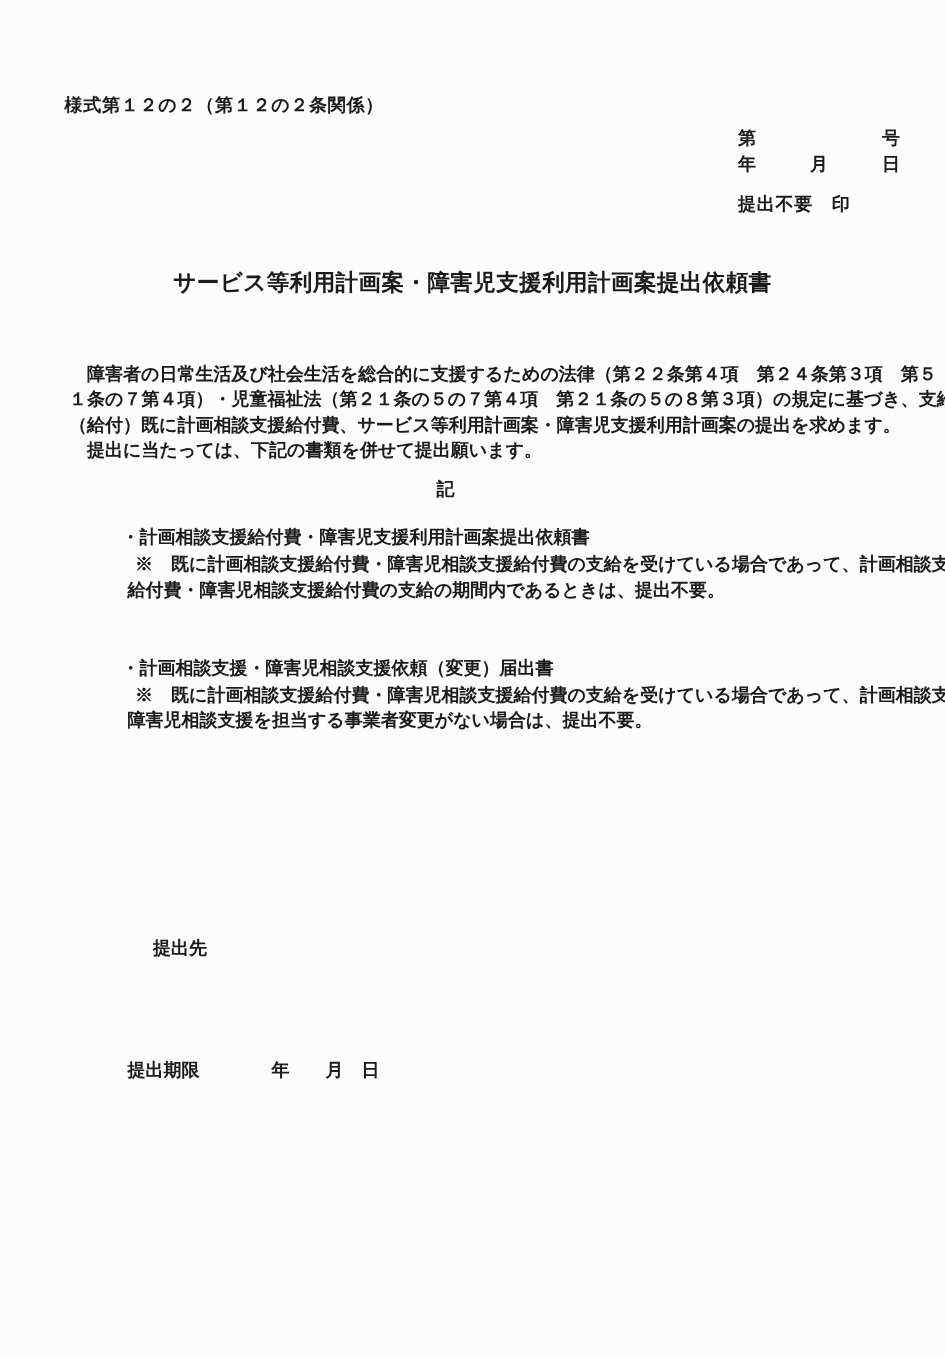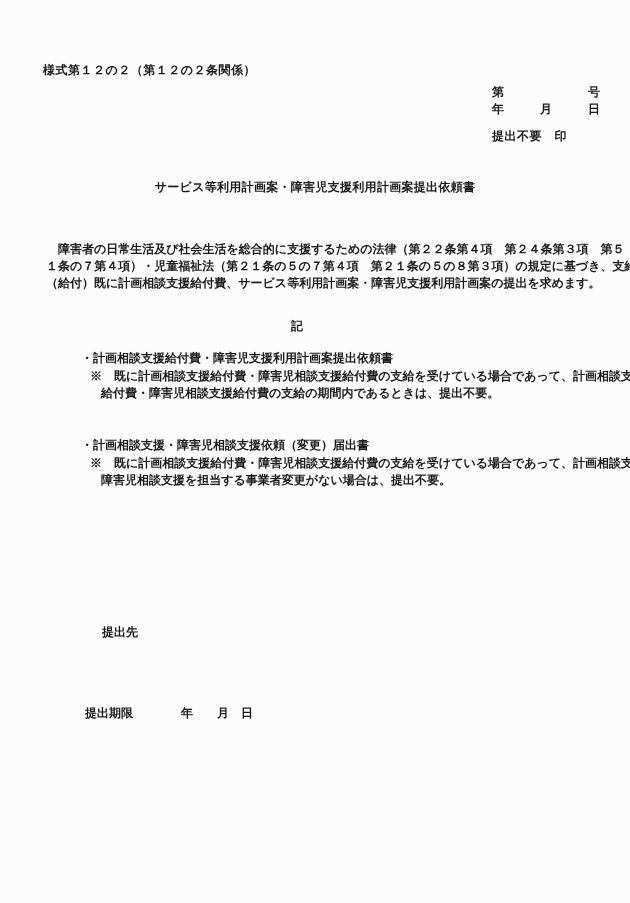--- a/index.html
+++ b/index.html
@@ -23,38 +23,38 @@
 
   .doc-number-block{
     position:absolute;top:84px;right:30px;
     text-align:right;line-height:17px;
   }
 
   .issuer{position:absolute;top:128px;right:63px;letter-spacing:0.5px;}
 
   .doc-title{
     position:absolute;top:179px;left:0;right:0;
-    text-align:center;font-size:12px;letter-spacing:0.3px;
+    text-align:center;font-size:15px;letter-spacing:0.3px;
   }
 
   .body-para{
     position:absolute;top:241px;left:46px;right:28px;
     line-height:17px;
   }
 
   .record-label{
     position:absolute;top:318px;left:0;width:594px;
     text-align:center;
   }
 
   .record-item{position:absolute;left:81px;right:28px;line-height:17.5px;}
   .item-1{top:350px;}
   .item-2{top:437px;}
   .record-item .note-first{margin-left:9px;}
-  .record-item .note-cont{margin-left:20px;}
+  .record-item .note-cont{margin-left:4px;}
 
   .submit-to{position:absolute;top:624px;left:102px;}
 
   .deadline-row{position:absolute;top:705px;left:85px;}
   .deadline-row .date{margin-left:48px;}
 </style>
 </head>
 <body>
 
 <div class="page">
@@ -67,20 +67,21 @@
   </div>
 
   <div class="issuer line">提出不要　印</div>
 
   <div class="doc-title line">サービス等利用計画案・障害児支援利用計画案提出依頼書</div>
 
   <div class="body-para">
     <div class="line">　障害者の日常生活及び社会生活を総合的に支援するための法律（第２２条第４項　第２４条第３項　第５</div>
     <div class="line">１条の７第４項）・児童福祉法（第２１条の５の７第４項　第２１条の５の８第３項）の規定に基づき、支給</div>
     <div class="line">（給付）既に計画相談支援給付費、サービス等利用計画案・障害児支援利用計画案の提出を求めます。</div>
+    <div class="line">　提出に当たっては、下記の書類を併せて提出願います。</div>
   </div>
 
   <div class="record-label line">記</div>
 
   <div class="record-item item-1">
     <div class="line">・計画相談支援給付費・障害児支援利用計画案提出依頼書</div>
     <div class="line note-first">※　既に計画相談支援給付費・障害児相談支援給付費の支給を受けている場合であって、計画相談支援</div>
     <div class="line note-cont">給付費・障害児相談支援給付費の支給の期間内であるときは、提出不要。</div>
   </div>
 

